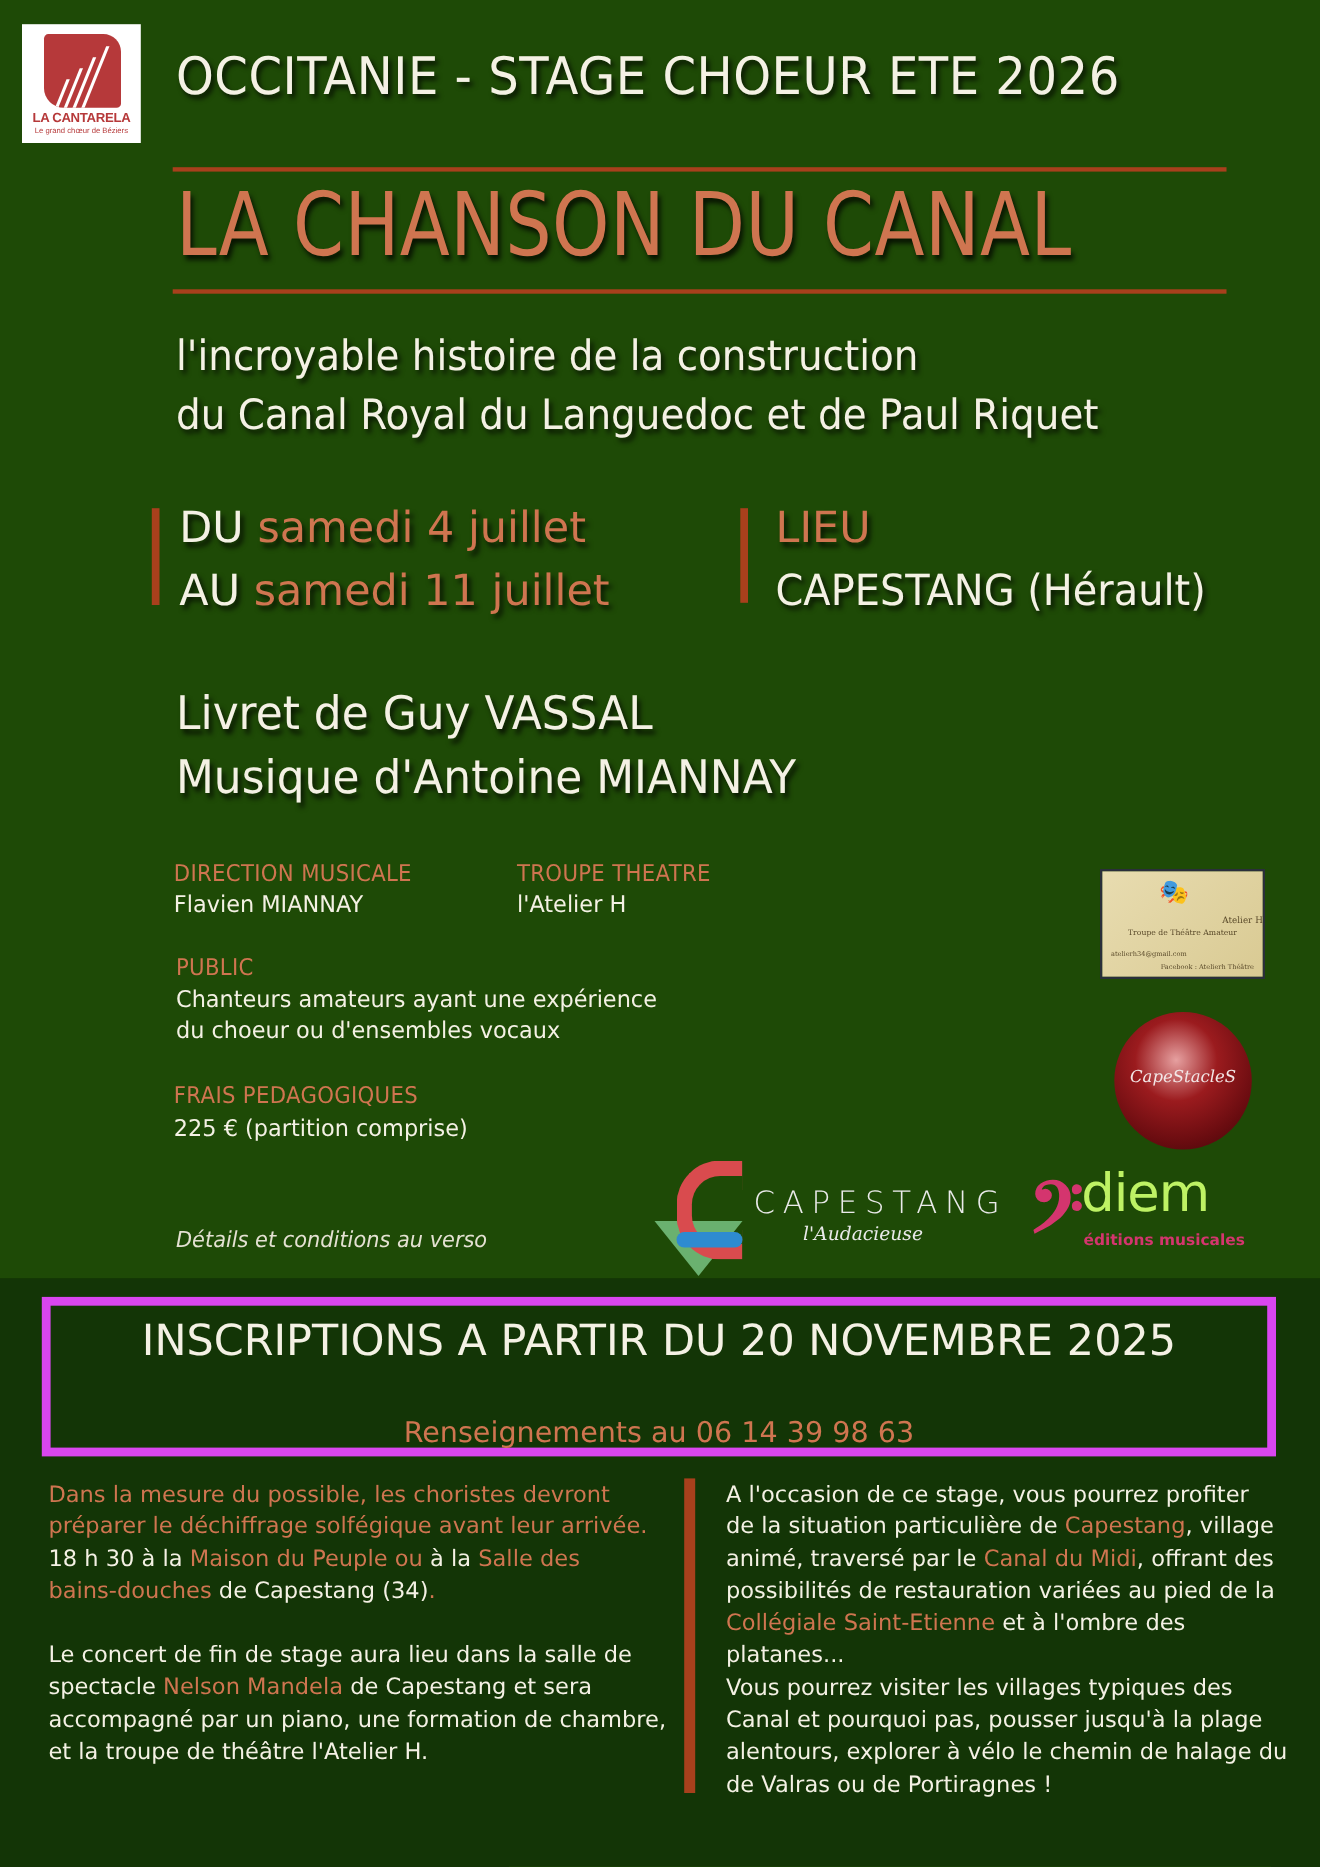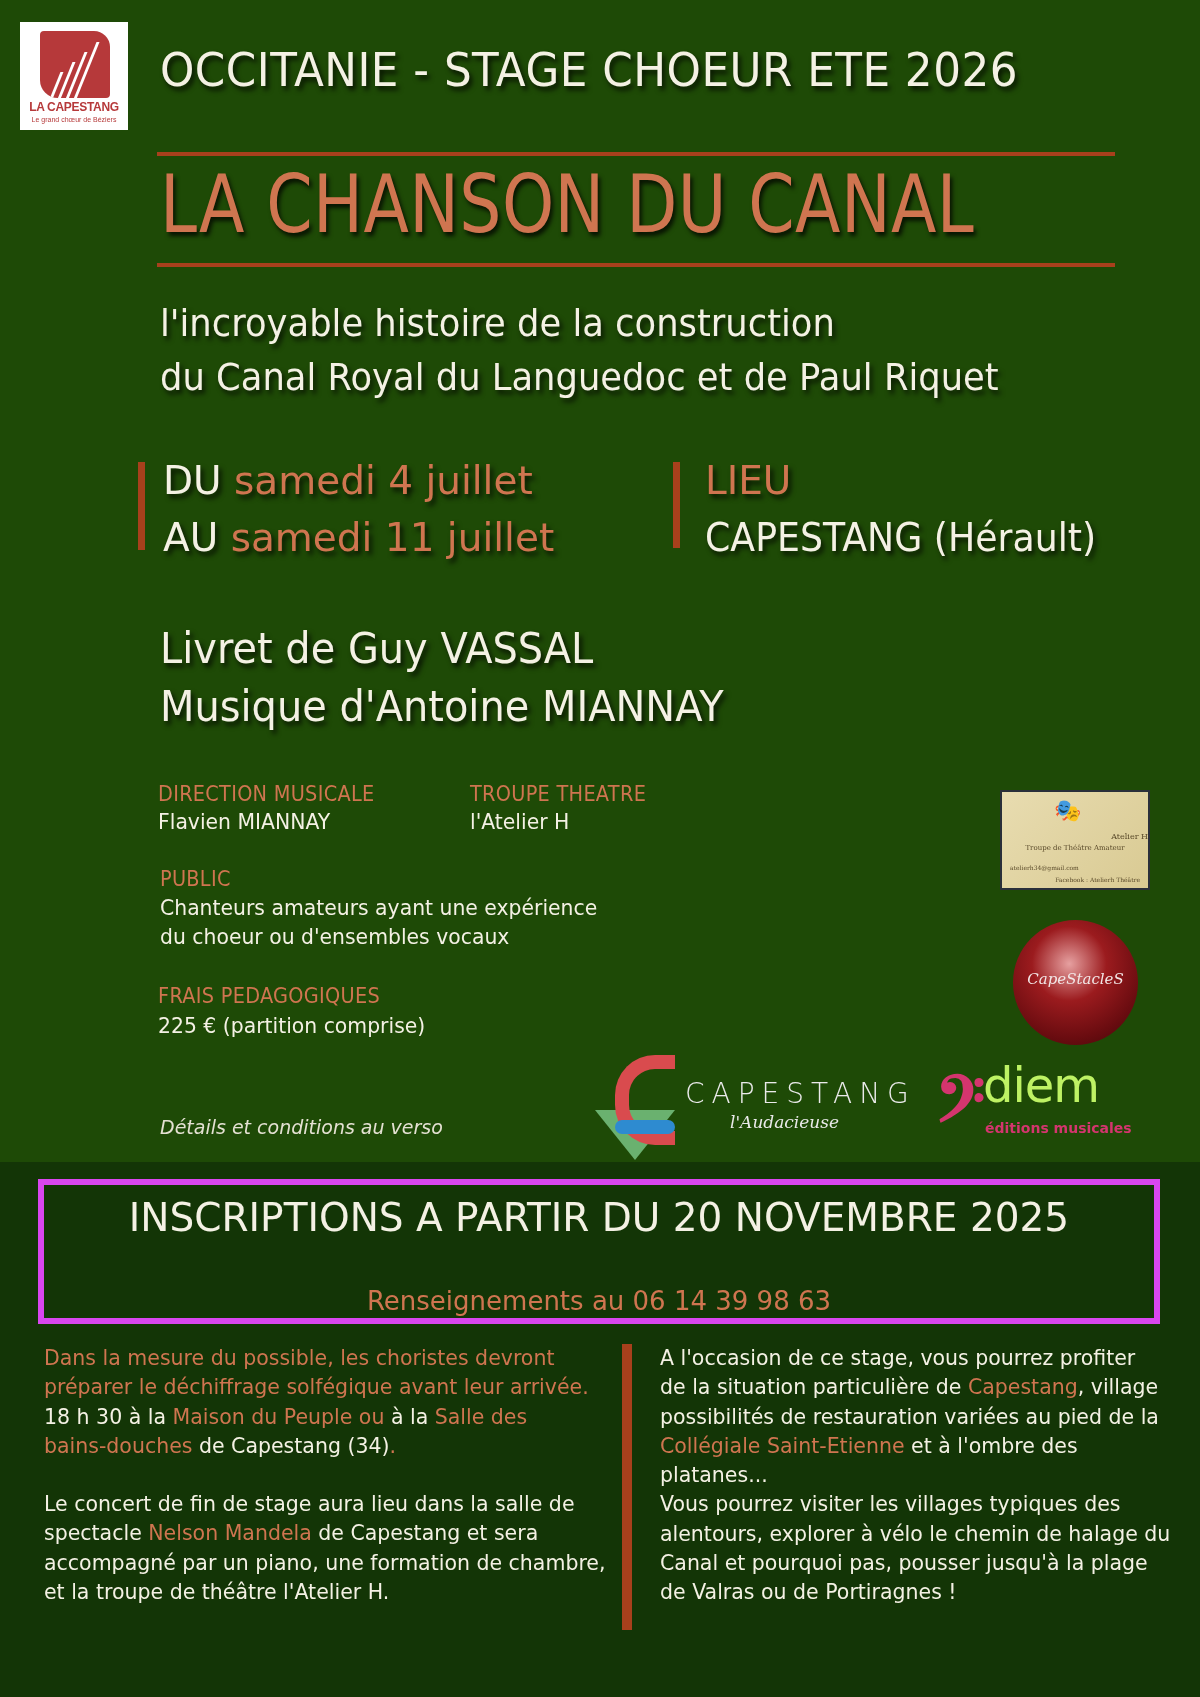--- a/index.html
+++ b/index.html
@@ -57,21 +57,21 @@
   .capestang-logo .tri { position: absolute; left: 0; top: 55px; width: 0; height: 0; border-left: 40px solid transparent; border-right: 40px solid transparent; border-top: 50px solid #6ab16f; }
   .capestang-logo .wave { position: absolute; left: 20px; top: 65px; width: 60px; height: 14px; background: #2e8bd0; border-radius: 8px; }
   .capestang-logo .word { position: absolute; left: 90px; top: 22px; font-size: 28px; letter-spacing: 7px; color: #eaeaea; font-family: "DejaVu Sans", sans-serif; font-weight: 300; }
   .capestang-logo .tag { position: absolute; left: 135px; top: 57px; font-size: 17px; font-style: italic; color: #eaeaea; font-family: "DejaVu Serif", serif; }
 
   .diem-logo { position: absolute; left: 935px; top: 1070px; width: 230px; height: 70px; }
   .diem-logo .clef { position: absolute; left: 0; top: -8px; font-size: 78px; color: #d4356e; font-family: "DejaVu Sans", sans-serif; font-weight: bold; }
   .diem-logo .word { position: absolute; left: 48px; top: -13px; font-size: 48px; color: #bef264; font-family: "DejaVu Sans", sans-serif; letter-spacing: -1px; }
   .diem-logo .tag { position: absolute; left: 50px; top: 50px; font-size: 14px; color: #d4356e; font-family: "DejaVu Sans", sans-serif; font-weight: bold; }
 
-  .reg-box { position: absolute; left: 38px; top: 1179px; width: 1122px; height: 145px; border: 6px solid #d946ef; }
+  .reg-box { position: absolute; left: 38px; top: 1179px; width: 1122px; height: 145px; border: 8px solid #d946ef; }
   .reg-title { position: absolute; left: 0; width: 100%; top: 10px; text-align: center; font-size: 39px; white-space: nowrap; color: #f4f1e4; }
   .reg-line { position: absolute; left: 0; width: 100%; text-align: center; font-size: 26px; white-space: nowrap; color: #cf7550; }
   .reg-email { color: #4c7fe0; }
 
   .col-bar { position: absolute; left: 622px; top: 1344px; width: 10px; height: 286px; background: #a8401c; }
   .para { position: absolute; font-size: 20.5px; line-height: 29.3px; color: #f4f1e4; }
   .para p { white-space: nowrap; }
 </style>
 </head>
 <body>
@@ -79,21 +79,21 @@
 <div class="top"></div>
 <div class="bottom"></div>
 
 <div class="logo">
   <div class="mark">
     <i style="left:14px;height:32px"></i>
     <i style="left:24px;height:42px"></i>
     <i style="left:34px;height:52px"></i>
     <i style="left:44px;height:62px"></i>
   </div>
-  <div class="name">LA CAPESTANG</div>
+  <div class="name">LA CANTARELA</div>
   <div class="sub">Le grand chœur de Béziers</div>
 </div>
 
 <div class="header-title shadow">OCCITANIE - STAGE CHOEUR ETE 2026</div>
 
 <div class="rule" style="top:152px"></div>
 <div class="main-title shadow">LA CHANSON DU CANAL</div>
 <div class="rule" style="top:263px"></div>
 
 <div class="subtitle shadow">
@@ -173,20 +173,21 @@
   <p><span>spectacle </span><span class="accent">Nelson Mandela</span><span> de Capestang et sera</span></p>
   <p>accompagné par un piano, une formation de chambre,</p>
   <p>et la troupe de théâtre l'Atelier H.</p>
 </div>
 
 <div class="col-bar"></div>
 
 <div class="para" style="left:660px;top:1344px">
   <p>A l'occasion de ce stage, vous pourrez profiter</p>
   <p><span>de la situation particulière de </span><span class="accent">Capestang</span><span>, village</span></p>
+  <p><span>animé, traversé par le </span><span class="accent">Canal du Midi</span><span>, offrant des</span></p>
   <p>possibilités de restauration variées au pied de la</p>
   <p><span class="accent">Collégiale Saint-Etienne</span><span> et à l'ombre des</span></p>
   <p>platanes...</p>
   <p>Vous pourrez visiter les villages typiques des</p>
+  <p>Canal et pourquoi pas, pousser jusqu'à la plage</p>
   <p>alentours, explorer à vélo le chemin de halage du</p>
-  <p>Canal et pourquoi pas, pousser jusqu'à la plage</p>
   <p>de Valras ou de Portiragnes !</p>
 </div>
 
 </body></html>

